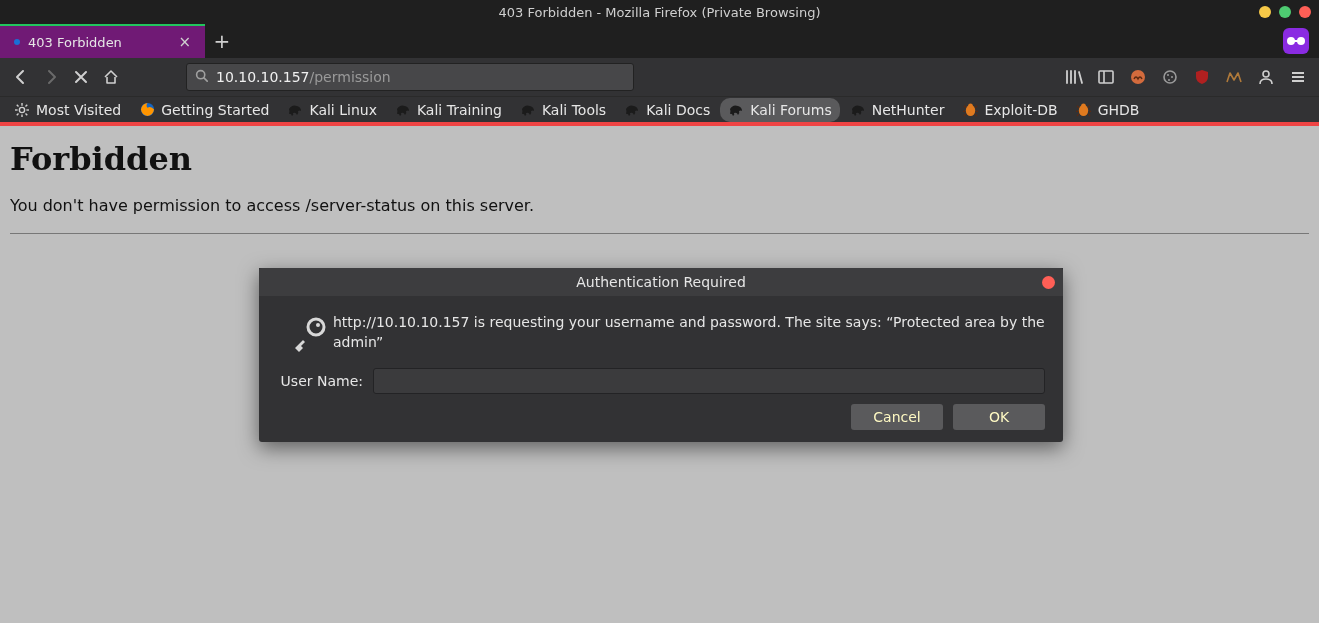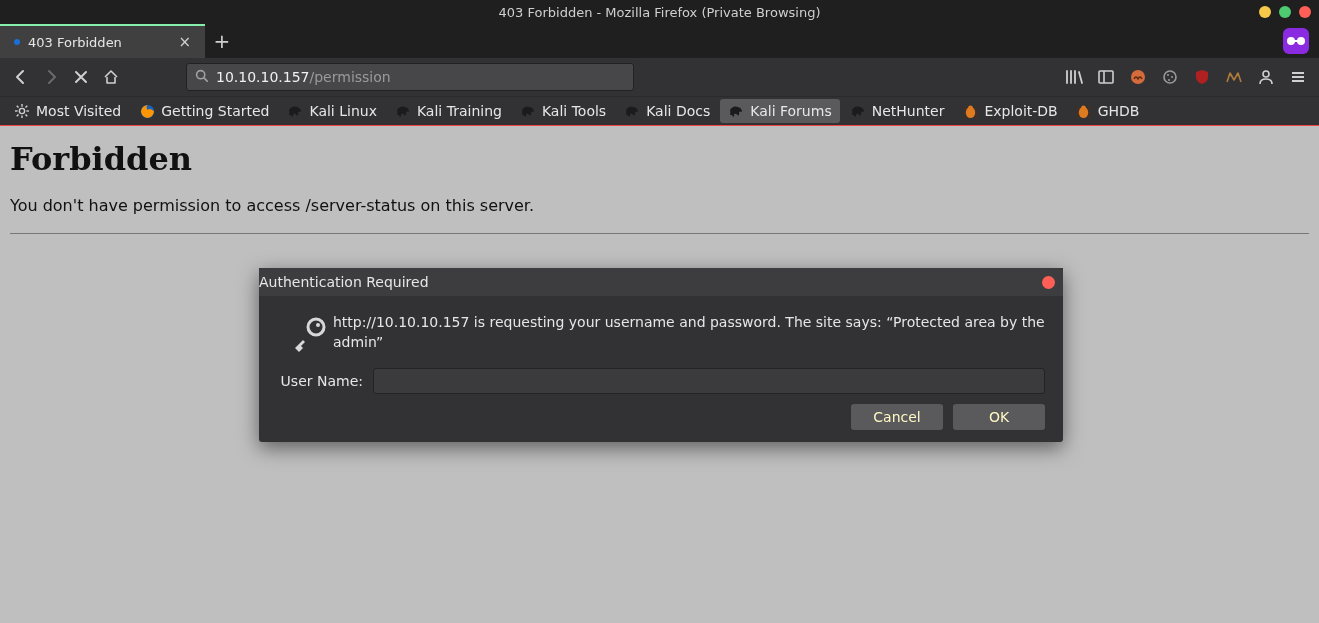--- a/index.html
+++ b/index.html
@@ -35,22 +35,22 @@
   .tab-bar {
     background: #1f1f1f;
     height: 34px;
     display: flex;
     align-items: stretch;
     position: relative;
   }
   .tab {
     display: flex;
     align-items: center;
-    background: #404040;
-    border-top: 2px solid #86efac;
+    background: #701a75;
+    border-top: 2px solid #22c55e;
     padding: 0 10px 0 14px;
     width: 205px;
     color: #e6e6e6;
     font-size: 13px;
     position: relative;
   }
   .tab .loading-dot {
     width: 6px; height: 6px; border-radius: 50%;
     background: #1a6fd6;
     margin-right: 8px;
@@ -137,32 +137,32 @@
   .bookmarks-bar {
     background: #323234;
     height: 30px;
     display: flex;
     align-items: center;
     padding: 0 6px;
     gap: 2px;
     color: #e6e6e6;
     font-size: 14px;
     border-top: 1px solid #2a2a2a;
-    border-bottom: 1px solid #ef4444;
+    border-bottom: 4px solid #ef4444;
   }
   .bm {
     display: flex;
     align-items: center;
     gap: 6px;
     padding: 4px 8px;
     border-radius: 3px;
     cursor: pointer;
     white-space: nowrap;
   }
-  .bm:hover, .bm.active { background: #5a5a5c; }
+  .bm:hover, .bm.active { background: #5a5a5c; border-radius: 10px; }
   .bm-icon {
     width: 16px; height: 16px;
     display: flex; align-items: center; justify-content: center;
     font-size: 13px;
   }
   .bm-icon.gear { color: #d0d0d0; }
   .bm-icon.dragon svg { width: 16px; height: 16px; }
   .bm-icon.os { color: #c53030; }
   .bm-icon.bug { color: #e07a1f; }
 
@@ -208,20 +208,21 @@
     box-shadow: 0 6px 20px rgba(0,0,0,0.5);
     color: #e6e6e6;
     font-family: "DejaVu Sans", Arial, sans-serif;
     font-size: 14px;
   }
   .dialog-titlebar {
     background: #3d3d3f;
     height: 28px;
     display: flex;
     align-items: center;
+    justify-content: center;
     position: relative;
     font-size: 14px;
     color: #e6e6e6;
     border-radius: 3px 3px 0 0;
   }
   .dialog-close {
     position: absolute;
     right: 8px; top: 8px;
     width: 13px; height: 13px;
     border-radius: 50%;

